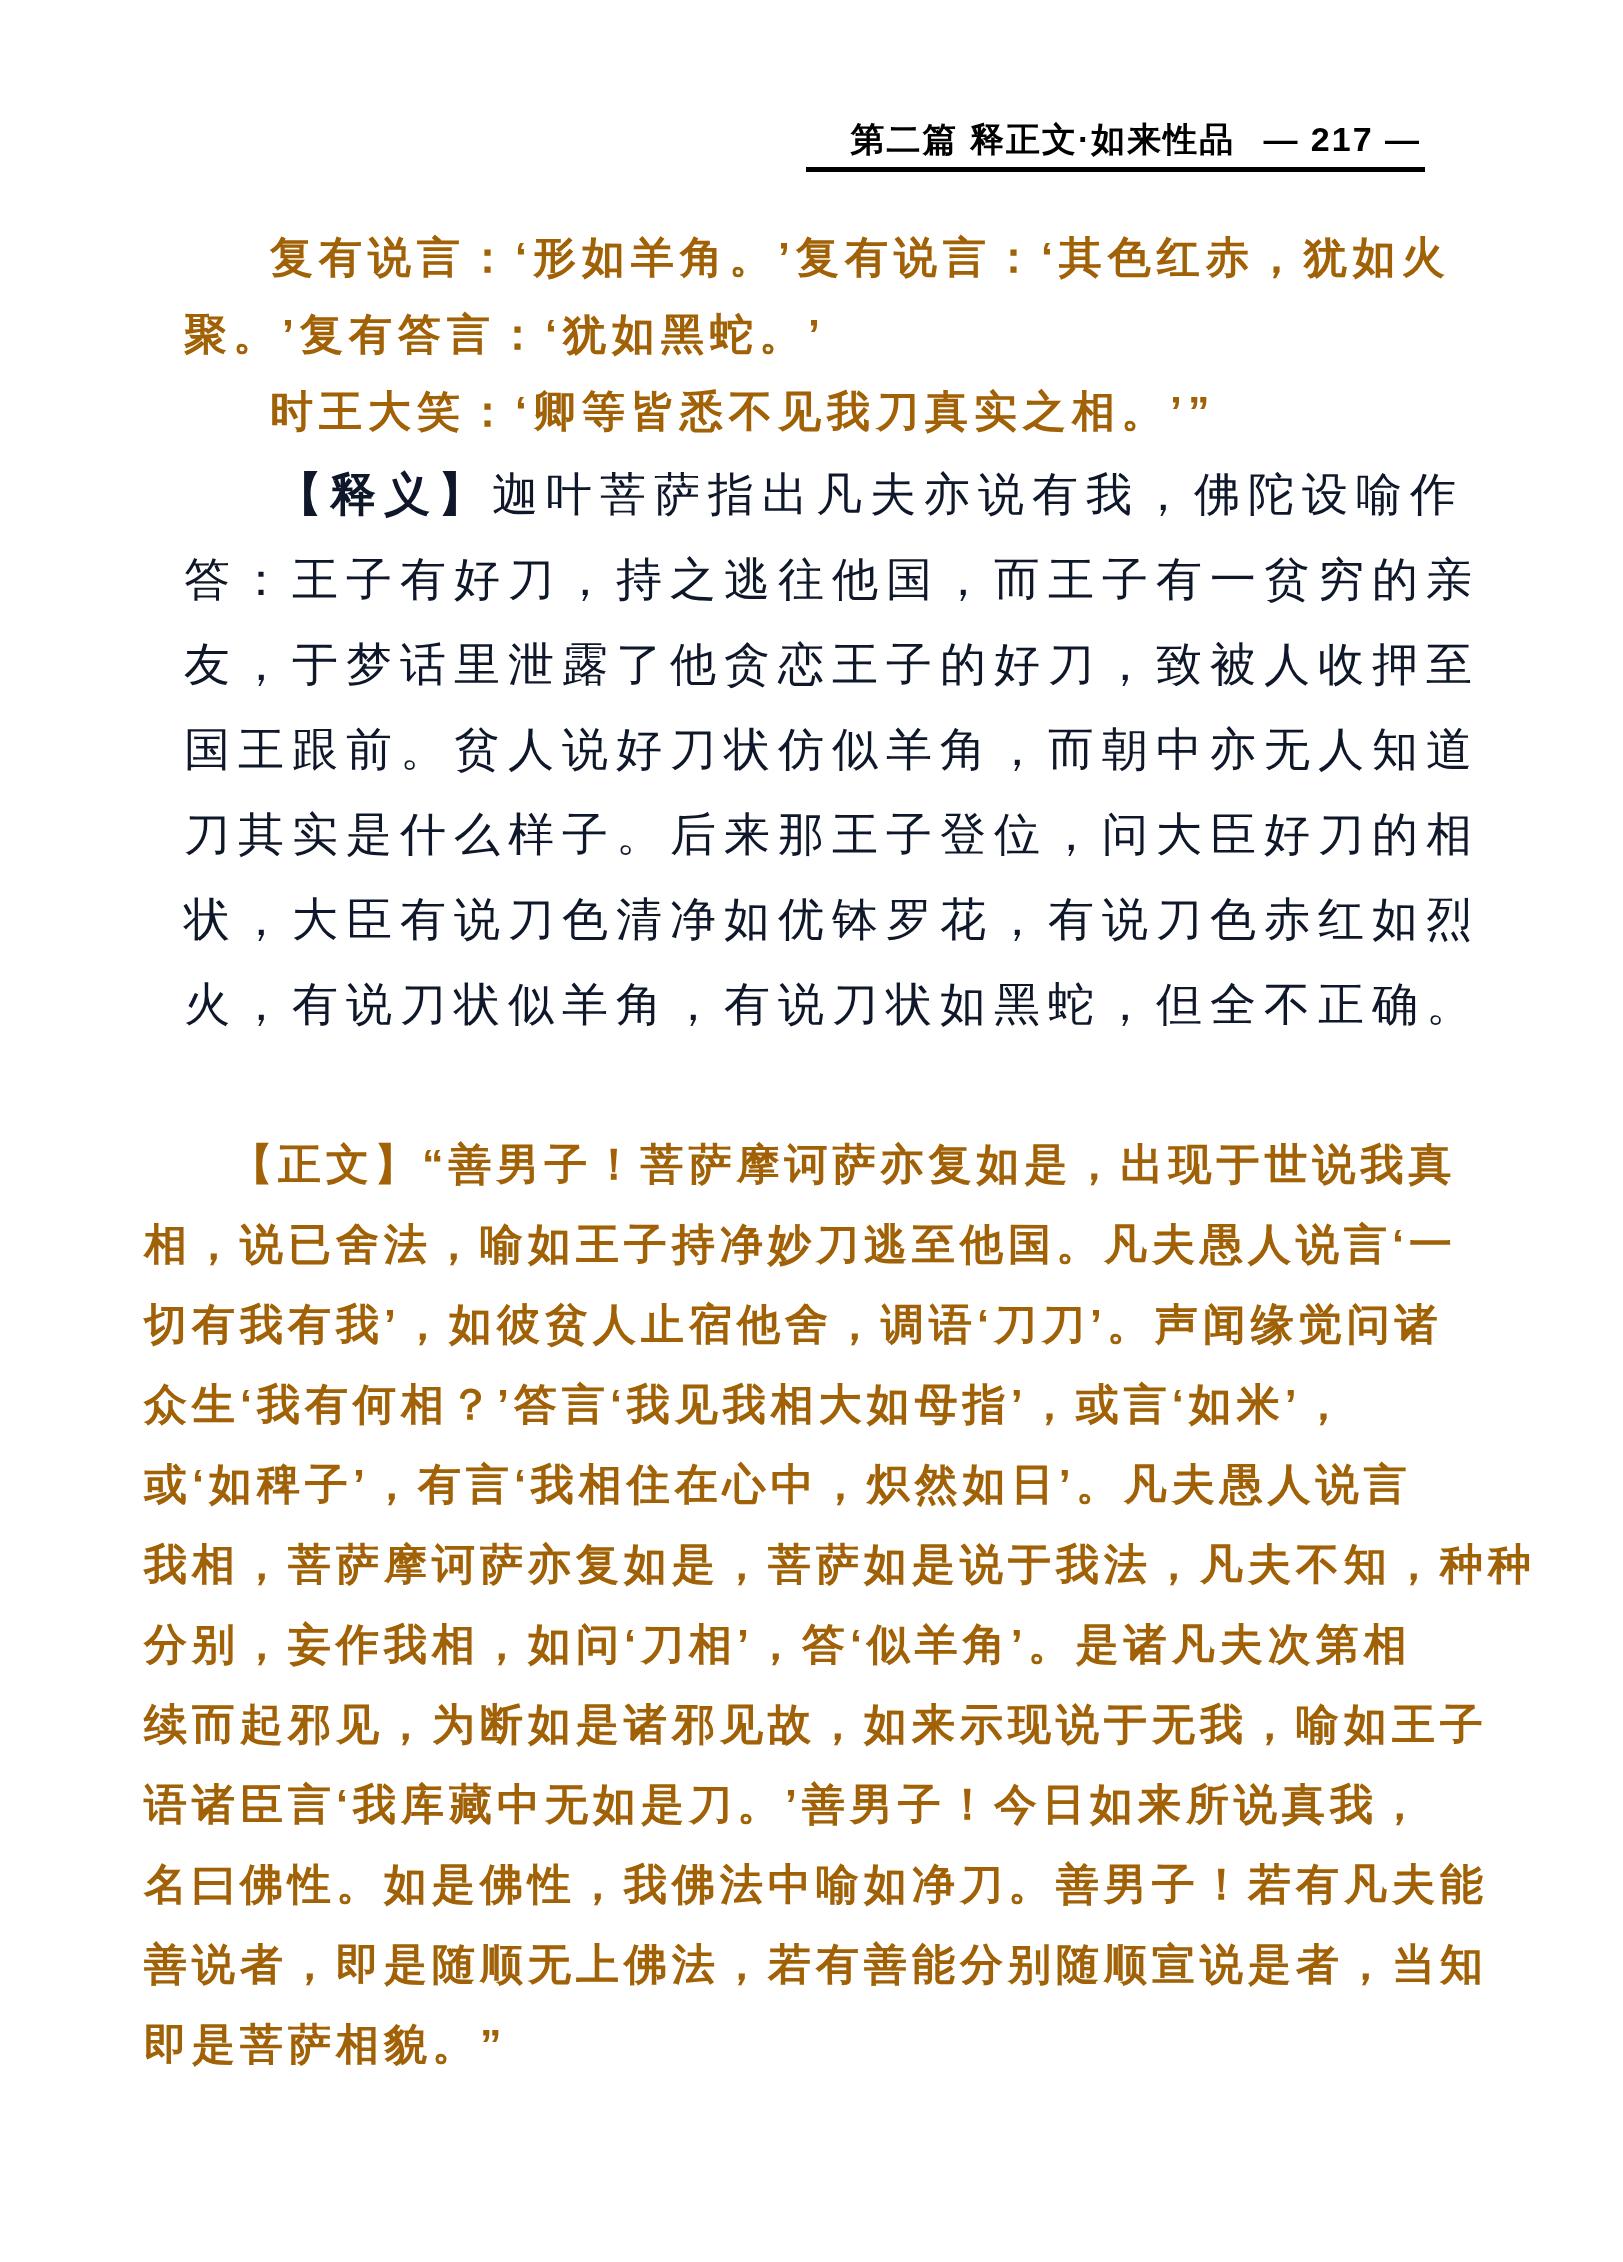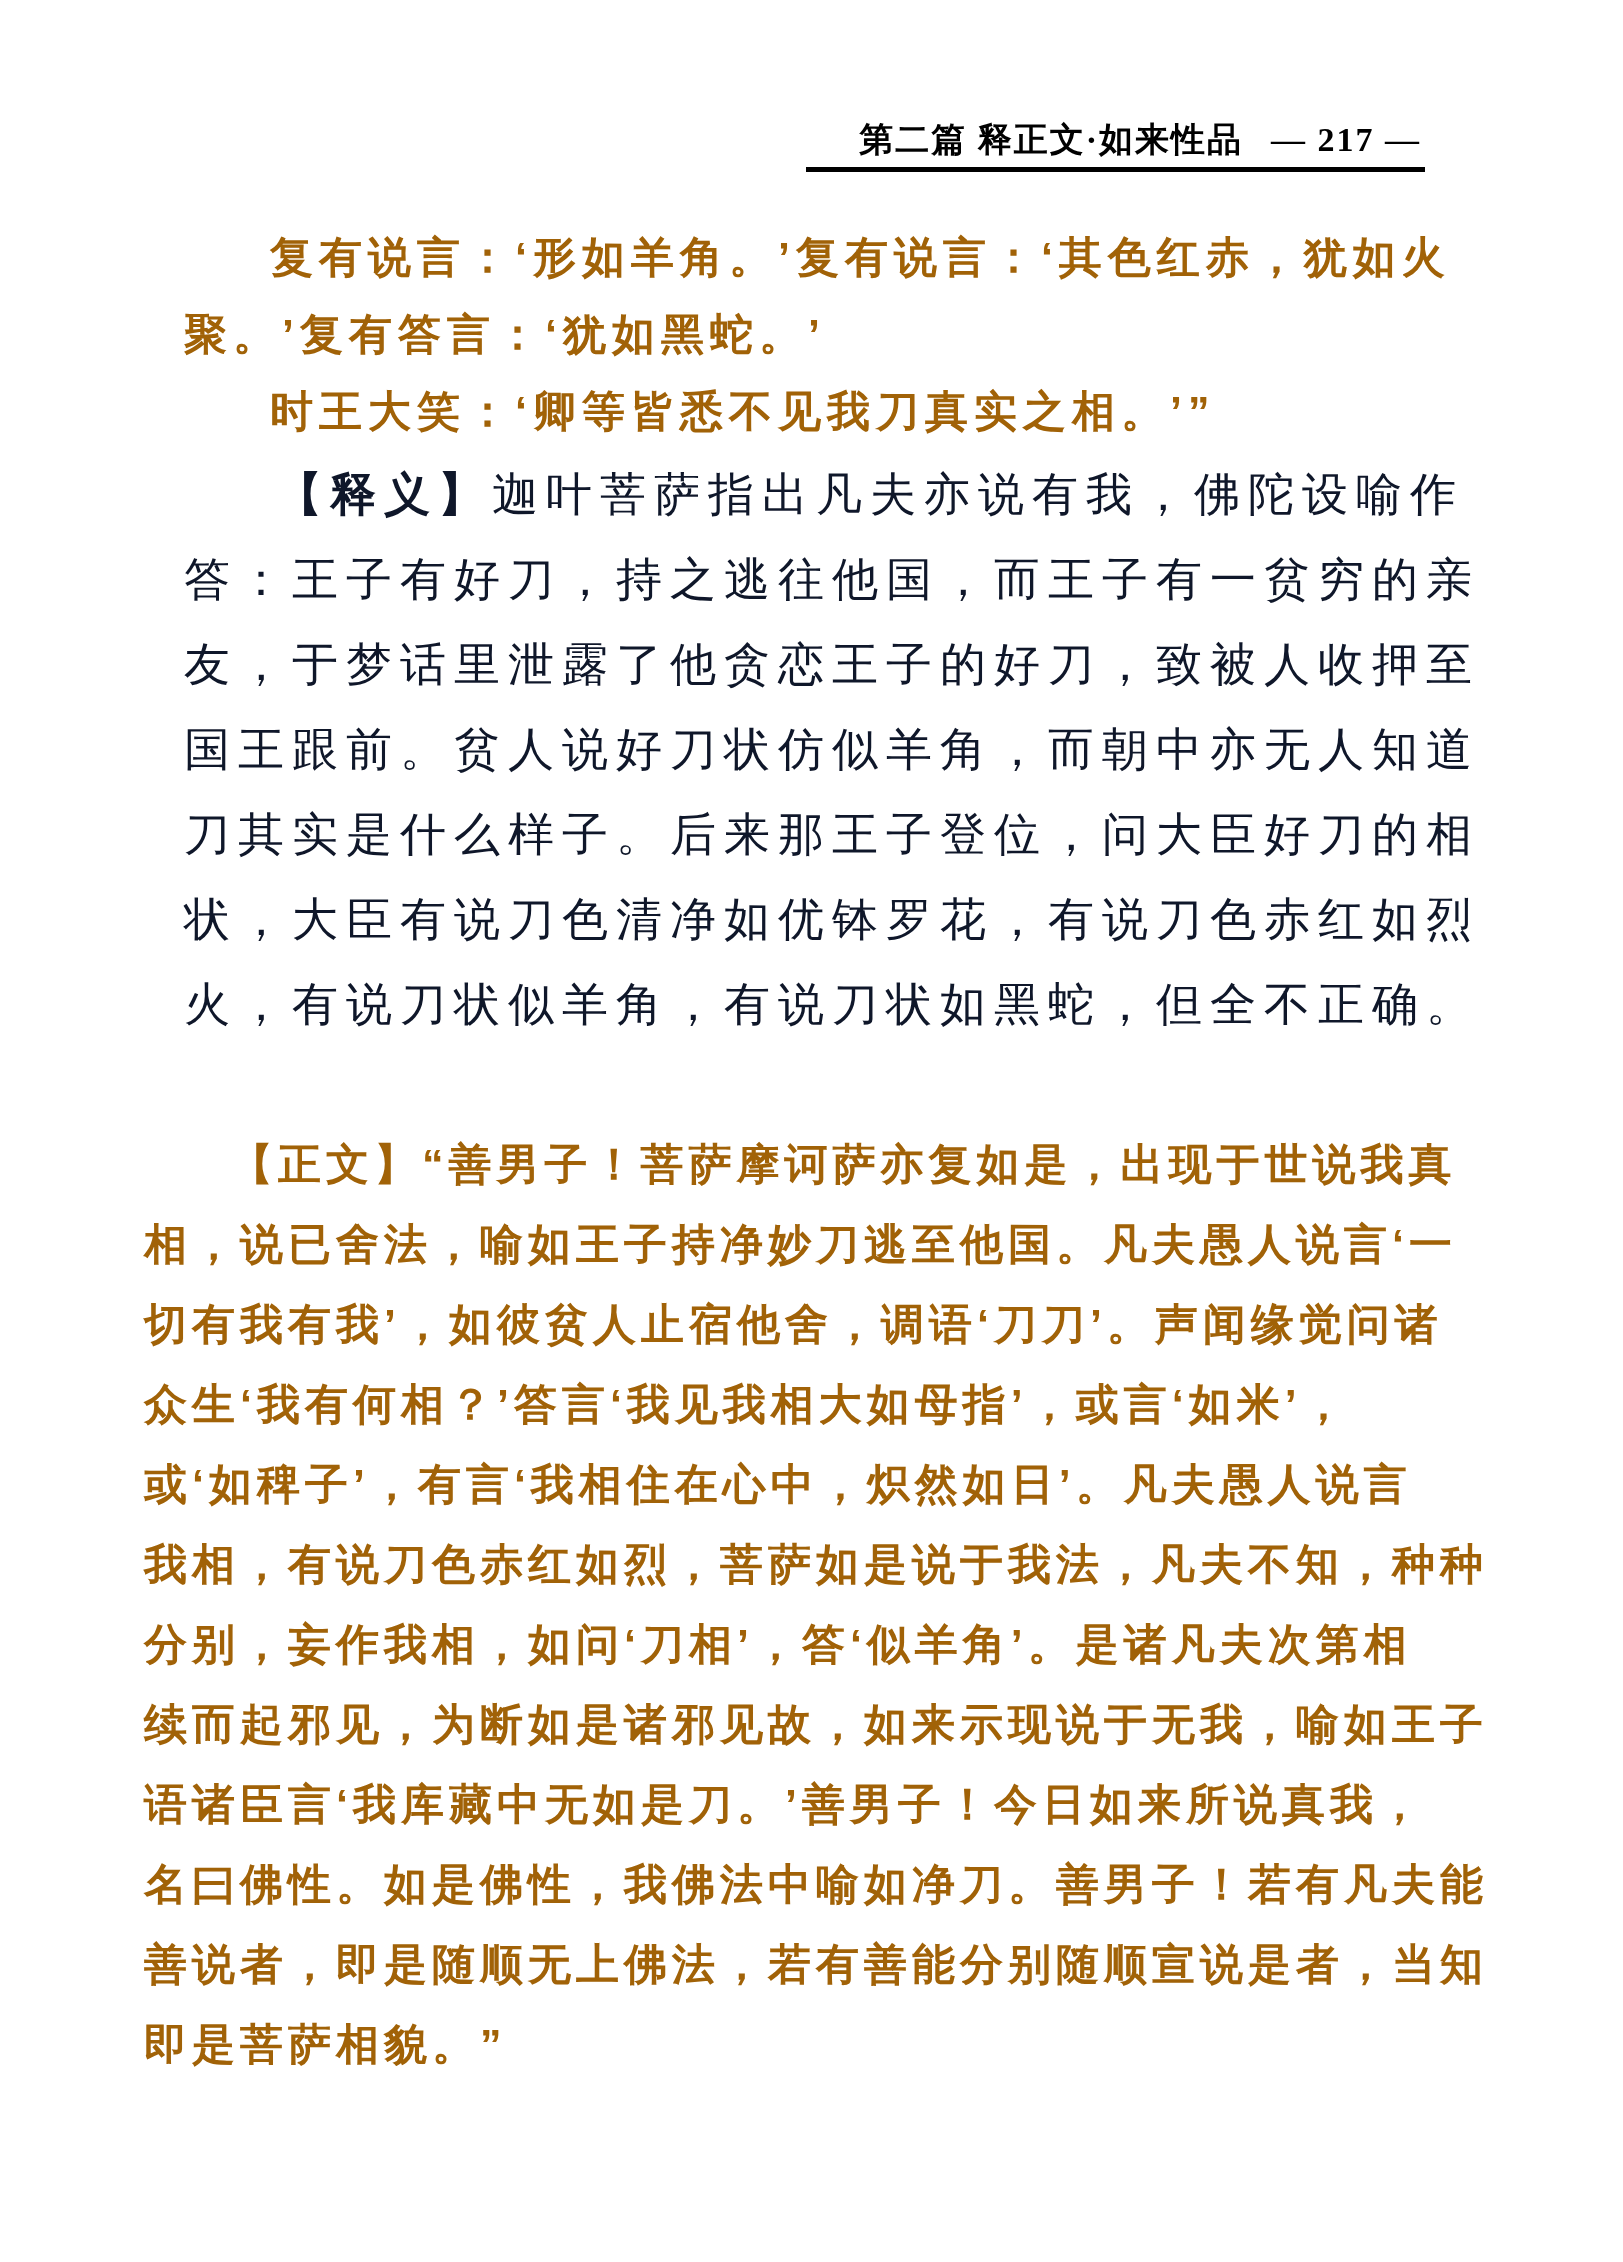--- a/index.html
+++ b/index.html
@@ -12,21 +12,21 @@
     color: #000000;
     overflow: hidden;
   }
   
   .header {
     position: absolute;
     top: 117px;
     left: 0;
     right: 203px;
     text-align: right;
-    font-family: Liberation Serif, serif;
+    font-family: Liberation Sans, sans-serif;
     font-weight: 700;
     font-size: 34px;
     letter-spacing: 2px;
     white-space: nowrap;
     margin-left: 16px;
   }
   .header .pageno { margin-left: 28px; font-weight: 700; }
   .header-rule {
     position: absolute;
     top: 167px;
@@ -112,21 +112,21 @@
     <div class="line">状，大臣有说刀色清净如优钵罗花，有说刀色赤红如烈</div>
     <div class="line">火，有说刀状似羊角，有说刀状如黑蛇，但全不正确。</div>
   </div>
 
   <div class="zhengwen-block heiti">
     <div class="line indent"><span>【正文】</span><span>“善男子！菩萨摩诃萨亦复如是，出现于世说我真</span></div>
     <div class="line">相，说已舍法，喻如王子持净妙刀逃至他国。凡夫愚人说言‘一</div>
     <div class="line">切有我有我’，如彼贫人止宿他舍，调语‘刀刀’。声闻缘觉问诸</div>
     <div class="line">众生‘我有何相？’答言‘我见我相大如母指’，或言‘如米’，</div>
     <div class="line">或‘如稗子’，有言‘我相住在心中，炽然如日’。凡夫愚人说言</div>
-    <div class="line">我相，有说刀色赤红如烈，菩萨如是说于我法，凡夫不知，种种</div>
+    <div class="line">我相，菩萨摩诃萨亦复如是，菩萨如是说于我法，凡夫不知，种种</div>
     <div class="line">分别，妄作我相，如问‘刀相’，答‘似羊角’。是诸凡夫次第相</div>
     <div class="line">续而起邪见，为断如是诸邪见故，如来示现说于无我，喻如王子</div>
     <div class="line">语诸臣言‘我库藏中无如是刀。’善男子！今日如来所说真我，</div>
     <div class="line">名曰佛性。如是佛性，我佛法中喻如净刀。善男子！若有凡夫能</div>
     <div class="line">善说者，即是随顺无上佛法，若有善能分别随顺宣说是者，当知</div>
     <div class="line">即是菩萨相貌。”</div>
   </div>
 
 
 </div>

